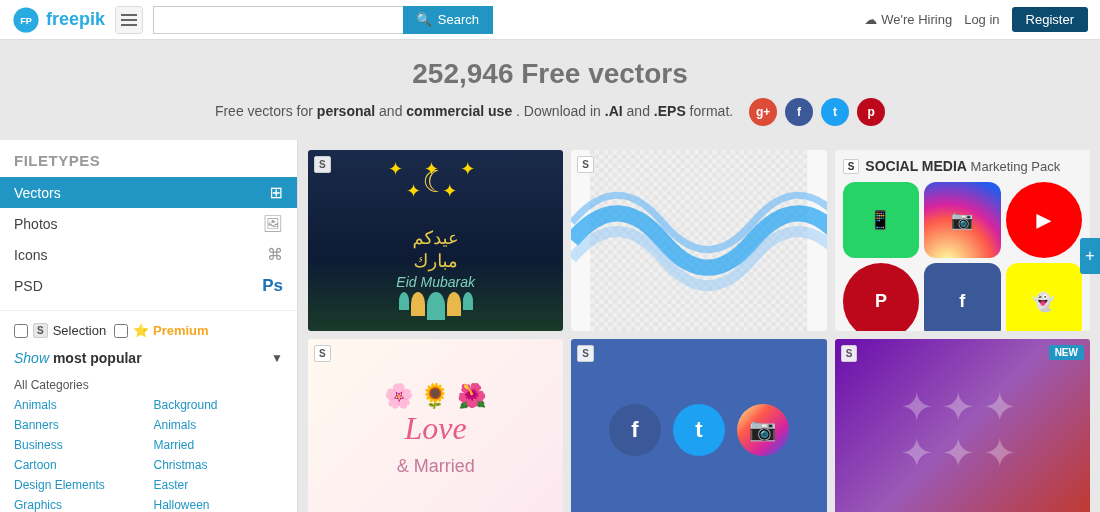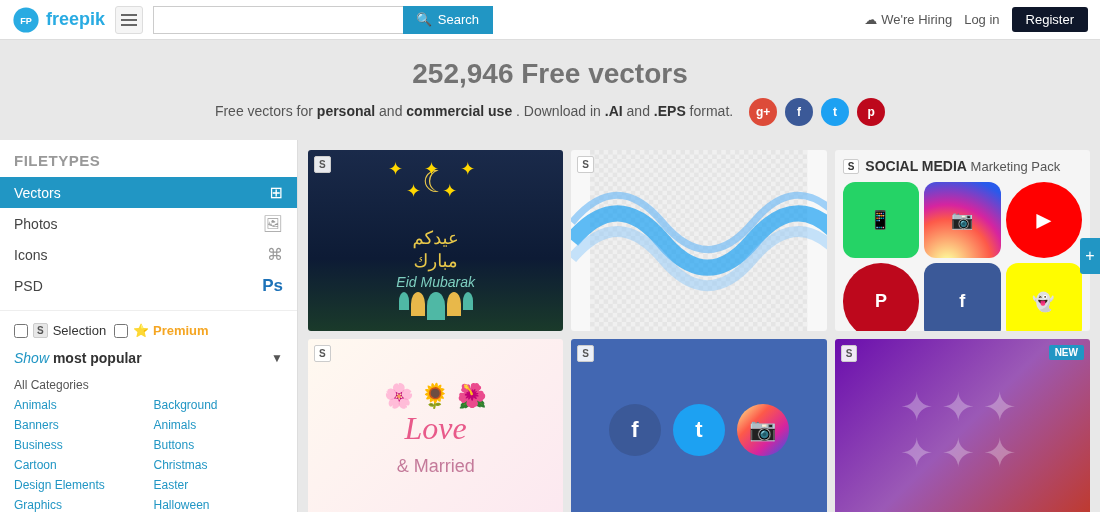--- a/index.html
+++ b/index.html
@@ -78,21 +78,21 @@
       cursor: pointer;
     }
     .we-hiring {
       display: flex;
       align-items: center;
       gap: 4px;
       color: #555;
       font-size: 13px;
     }
     #register-btn {
-      background: #0f172a;
+      background: #0c4a6e;
       color: #fff;
       border: none;
       padding: 5px 14px;
       border-radius: 3px;
       cursor: pointer;
       font-size: 13px;
     }
 
     
     #hero {
@@ -515,21 +515,21 @@
       <span class="dropdown-arrow">▼</span>
     </div>
 
     <div id="categories-grid">
       <div class="all-categories">All Categories</div>
       <a class="cat-item">Animals</a>
       <a class="cat-item">Background</a>
       <a class="cat-item">Banners</a>
       <a class="cat-item">Animals</a>
       <a class="cat-item">Business</a>
-      <a class="cat-item">Buttons</a>
+      <a class="cat-item">Married</a>
       <a class="cat-item">Cartoon</a>
       <a class="cat-item">Christmas</a>
       <a class="cat-item">Design Elements</a>
       <a class="cat-item">Easter</a>
       <a class="cat-item">Graphics</a>
       <a class="cat-item">Halloween</a>
     </div>
   </div>
 
   <div id="content">

